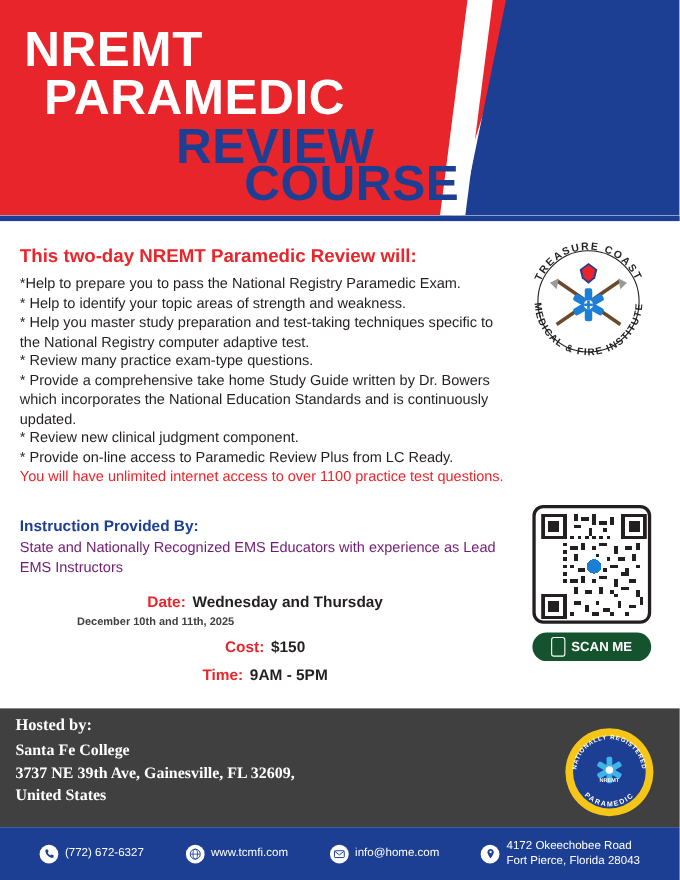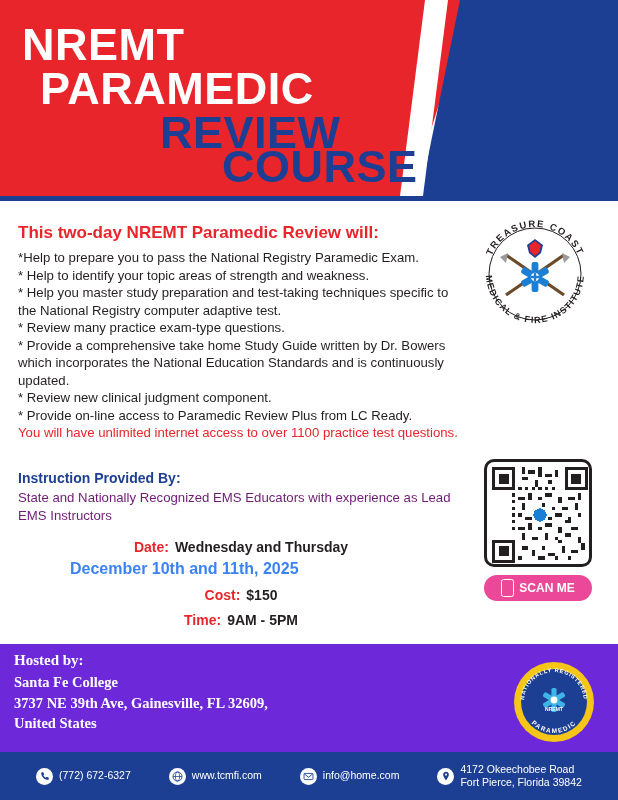--- a/index.html
+++ b/index.html
@@ -129,23 +129,23 @@
     color: #e8252b;
     font-weight: bold;
     margin-right: 6px;
   }
   .detail-value {
     color: #231f20;
     font-weight: bold;
   }
   .detail-sub {
     margin: -4px 0 9px 44px;
-    font-size: 16px;
-    font-weight: bold;
-    color: #3b82f6;
+    font-size: 10px;
+    font-weight: bold;
+    color: #404040;
   }
 
   
   .seal {
     position: absolute;
     left: 470px; top: 8px;
     width: 130px; height: 130px;
   }
   .seal svg { display: block; }
 
@@ -163,21 +163,21 @@
     background: #ffffff;
     position: relative;
     box-sizing: border-box;
     overflow: hidden;
   }
   .qr-canvas { position: absolute; left: 5px; top: 5px; }
   .scan-pill {
     margin-top: 8px;
     width: 108px; height: 26px;
     border-radius: 13px;
-    background: #ec4899;
+    background: #14532d;
     color: #ffffff;
     font-size: 12px;
     font-weight: bold;
     display: flex;
     align-items: center;
     justify-content: center;
     gap: 5px;
     box-sizing: border-box;
   }
   .scan-phone {
@@ -186,21 +186,21 @@
     border-radius: 2.5px;
     display: inline-block;
   }
 
   
   .hosted {
     position: absolute;
     left: 0; top: 644px;
     width: 618px;
     height: 108px;
-    background: #6d28d9;
+    background: #404040;
     color: #ffffff;
   }
   .hosted-title {
     position: absolute;
     left: 14px; top: 8px;
     font-size: 15px;
     font-weight: bold;
     font-family: "Liberation Serif", serif;
   }
   .hosted-lines {
@@ -498,16 +498,16 @@
   </div>
   <div class="fitem f4">
     <span class="fic">
       <svg width="10" height="10" viewBox="0 0 16 16">
           <path d="M8 1.2c-2.6 0-4.6 2-4.6 4.5C3.4 9.3 8 15 8 15s4.6-5.7 4.6-9.3c0-2.5-2-4.5-4.6-4.5z" fill="#1c3f94"></path>
           <circle cx="8" cy="5.7" r="1.7" fill="#ffffff"></circle>
         </svg>
     </span>
     <span>
       <span>4172 Okeechobee Road</span><br>
-      <span>Fort Pierce, Florida 39842</span>
+      <span>Fort Pierce, Florida 28043</span>
     </span>
   </div>
 </div>
 
 </body></html>

